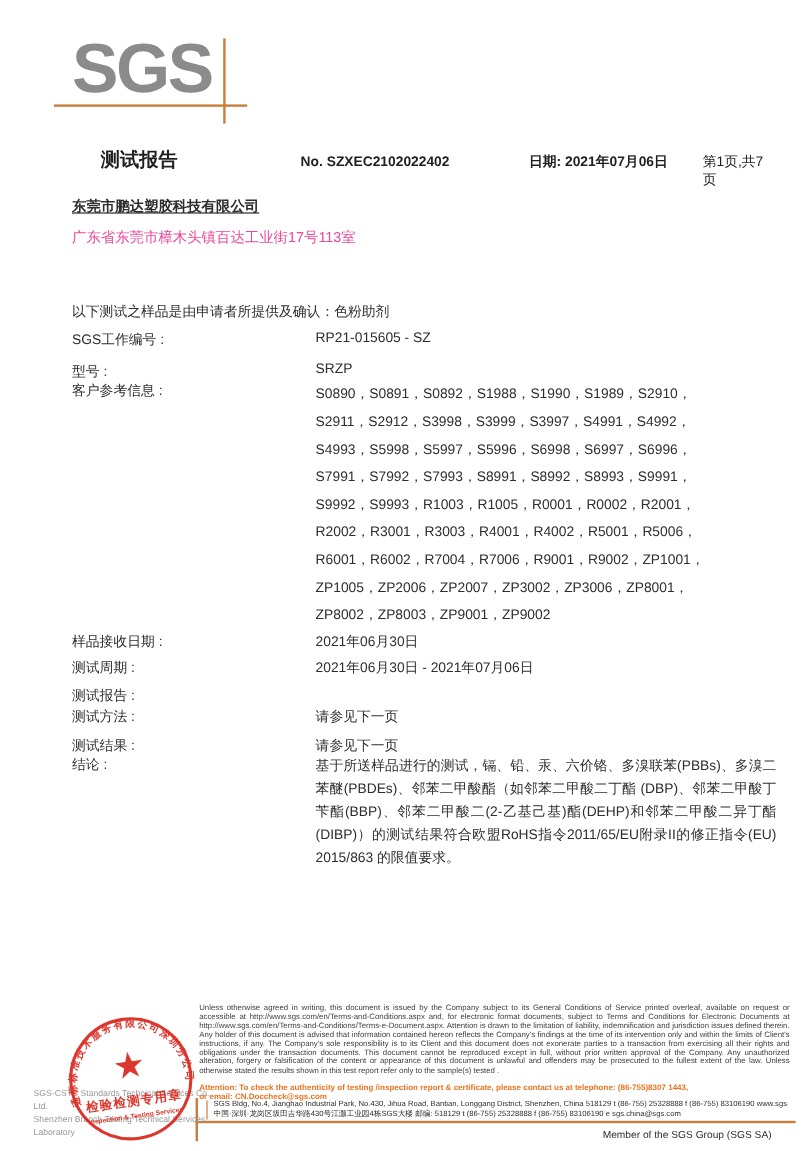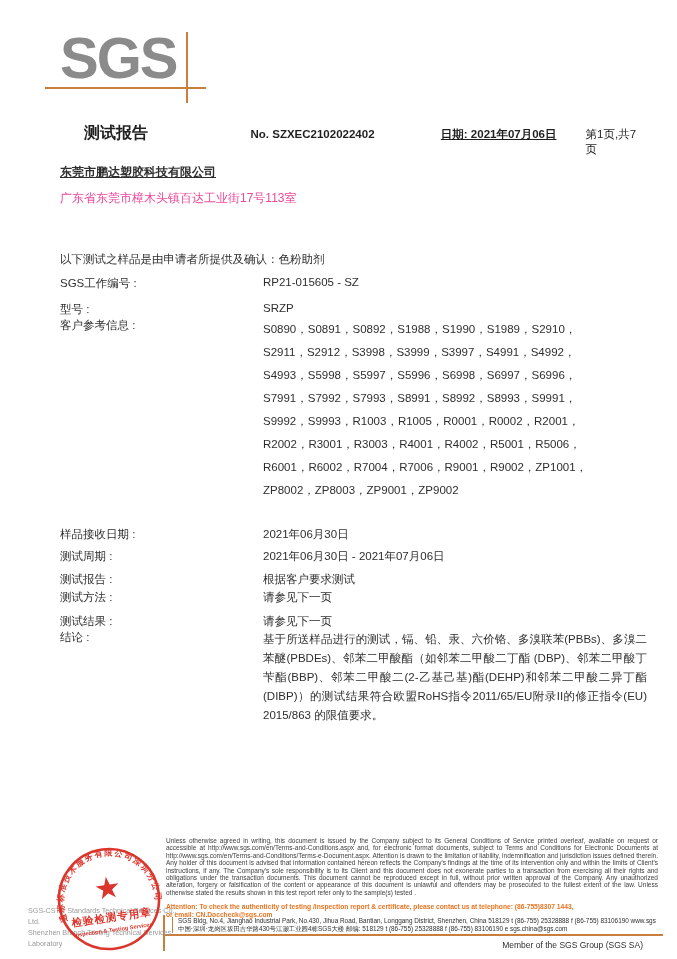--- a/index.html
+++ b/index.html
@@ -15,21 +15,21 @@
     font-size:58px;font-weight:bold;letter-spacing:-2px;color:#8b8b8b;
     font-family:"Liberation Sans",sans-serif;
   }
   .logo-hline{position:absolute;left:45px;top:87px;width:161px;height:2px;background:#c97e3c;}
   .logo-vline{position:absolute;left:186px;top:32px;width:2px;height:71px;background:#c97e3c;}
 
   
   .title-row{position:absolute;top:123px;left:60px;right:30px;display:flex;align-items:baseline;margin-left:24px;}
   .doc-title{font-size:16px;font-weight:bold;color:#1f1f1f;width:168px;}
   .doc-no{font-size:11.5px;font-weight:bold;color:#1f1f1f;width:192px;}
-  .doc-date{font-size:11.5px;font-weight:bold;color:#1f1f1f;width:146px;text-decoration:underline;}
+  .doc-date{font-size:11.5px;font-weight:bold;color:#1f1f1f;width:146px;}
   .doc-pages{font-size:11.5px;font-weight:normal;color:#1f1f1f;}
 
   .applicant-name{position:absolute;left:60px;top:164px;font-size:12px;font-weight:600;color:#2e2e2e;text-decoration:underline;}
   .applicant-address{position:absolute;left:60px;top:190px;font-size:12px;font-weight:400;color:#ec4899;}
 
   .sample-statement{position:absolute;left:60px;top:252px;font-size:11.5px;color:#2e2e2e;}
 
   
   .frow{position:absolute;left:60px;right:30px;display:flex;align-items:flex-start;}
   .flabel{flex:0 0 170px;font-size:11.5px;color:#2e2e2e;}
@@ -99,37 +99,37 @@
   <div class="frow" style="top:318px">
     <span class="flabel">客户参考信息 :</span>
     <div class="fvalue ref-lines">
       <div>S0890，S0891，S0892，S1988，S1990，S1989，S2910，</div>
       <div>S2911，S2912，S3998，S3999，S3997，S4991，S4992，</div>
       <div>S4993，S5998，S5997，S5996，S6998，S6997，S6996，</div>
       <div>S7991，S7992，S7993，S8991，S8992，S8993，S9991，</div>
       <div>S9992，S9993，R1003，R1005，R0001，R0002，R2001，</div>
       <div>R2002，R3001，R3003，R4001，R4002，R5001，R5006，</div>
       <div>R6001，R6002，R7004，R7006，R9001，R9002，ZP1001，</div>
+      <div>ZP1005，ZP2006，ZP2007，ZP3002，ZP3006，ZP8001，</div>
       <div>ZP8002，ZP8003，ZP9001，ZP9002</div>
     </div>
   </div>
 
   <div class="frow" style="top:527px">
     <span class="flabel">样品接收日期 :</span>
     <span class="fvalue">2021年06月30日</span>
   </div>
 
   <div class="frow" style="top:549px">
     <span class="flabel">测试周期 :</span>
     <span class="fvalue">2021年06月30日 - 2021年07月06日</span>
   </div>
 
   <div class="frow" style="top:572px">
     <span class="flabel">测试报告 :</span>
-    <span class="fvalue">根据客户要求测试</span>
   </div>
 
   <div class="frow" style="top:590px">
     <span class="flabel">测试方法 :</span>
     <span class="fvalue">请参见下一页</span>
   </div>
 
   <div class="frow" style="top:614px">
     <span class="flabel">测试结果 :</span>
     <span class="fvalue">请参见下一页</span>

